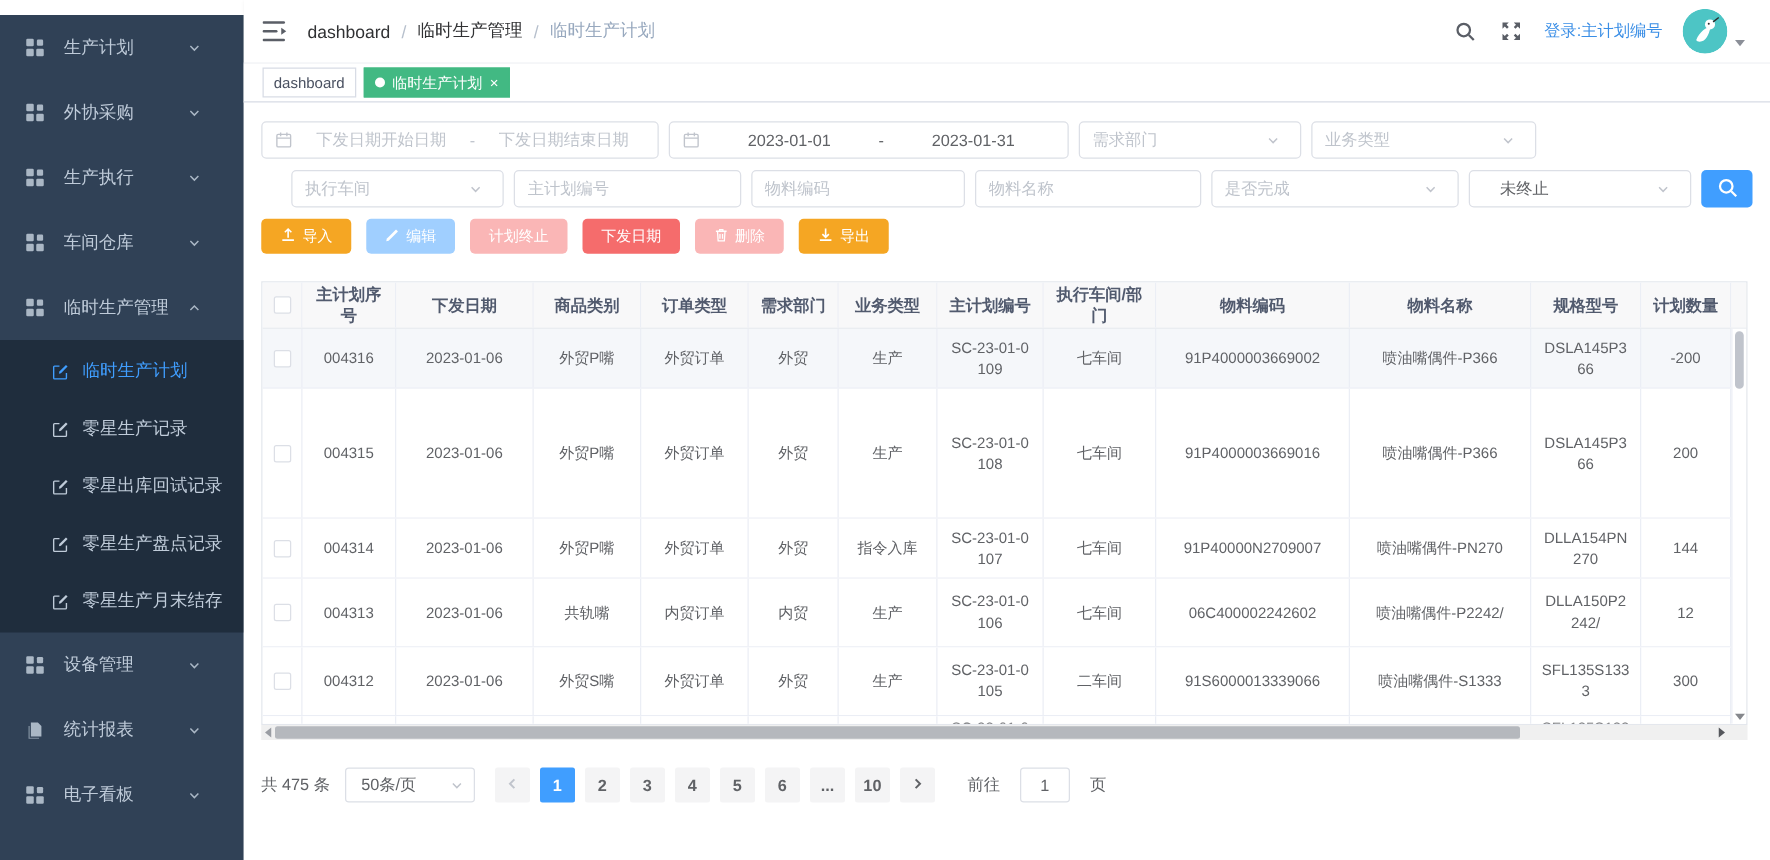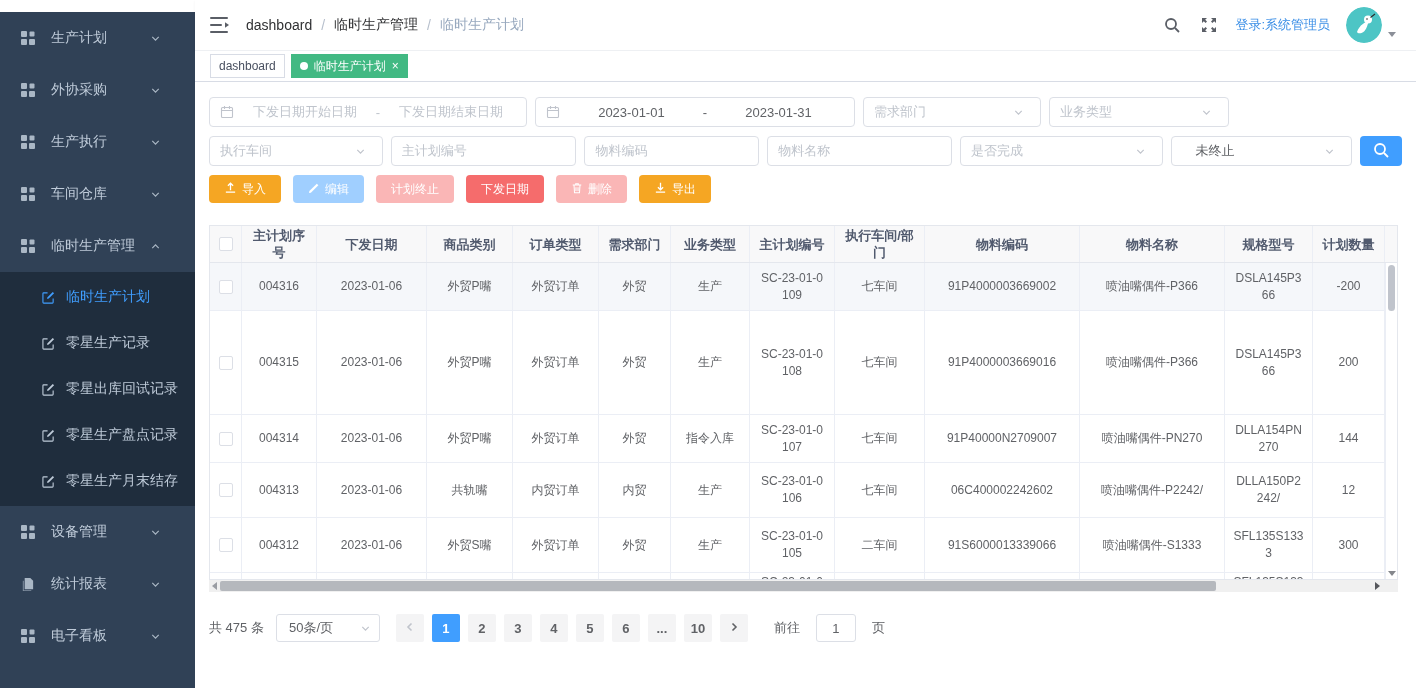--- a/index.html
+++ b/index.html
@@ -292,21 +292,21 @@
             <svg width="18" height="18" viewBox="0 0 18 18" fill="none" stroke="currentColor" stroke-width="1.8">
               <circle cx="8" cy="8" r="5"></circle>
               <path d="M12 12l4 4"></path>
             </svg>
           </span>
         <span class="nav-ic">
             <svg viewBox="0 0 16 16" width="16" height="16" fill="currentColor">
               <path d="M1 6V1h5L4.2 2.8 6 4.6 4.6 6 2.8 4.2zM10 1h5v5l-1.8-1.8L11.4 6 10 4.6l1.8-1.8zM6 11.4L4.6 10l-1.8 1.8L1 10v5h5l-1.8-1.8zM15 10l-1.8 1.8L11.4 10 10 11.4l1.8 1.8L10 15h5z"></path>
             </svg>
           </span>
-        <span class="login-label">登录:系统管理员</span>
+        <span class="login-label">登录:主计划编号</span>
         <span class="avatar"><svg width="36" height="36" viewBox="0 0 36 36">
               <circle cx="18" cy="18" r="18" fill="#4dc5c5"></circle>
               <circle cx="22" cy="12.5" r="4" fill="#fff"></circle>
               <path d="M11 25c2.5-7 8.5-10.5 11.5-10.5-1 4-2.5 10-7 11.5-2.3.8-4 0-4.5-1z" fill="#fff"></path>
               <path d="M24.5 10.5l4.5-3.5" stroke="#2b2b2b" stroke-width="1.1" fill="none"></path>
               <circle cx="21" cy="12" r=".8" fill="#2b2b2b"></circle>
             </svg></span>
         <span class="caret"></span>
       </div>
     </header>
@@ -355,21 +355,21 @@
           <div class="fbox" style="width: 180px;">
             <span class="ph">业务类型</span>
             <span class="icon chevd">
               <svg width="11" height="11" viewBox="0 0 12 12" fill="none" stroke="currentColor" stroke-width="1.3">
                 <path d="M2.5 4.2L6 7.7l3.5-3.5"></path>
               </svg>
             </span>
           </div>
         </div>
       <div class="frow" id="frow2">
-          <div class="fbox" style="width: 175px;">
+          <div class="fbox" style="width: 175px; margin-left: 24px;">
             <span class="ph">执行车间</span>
             <span class="icon chevd">
               <svg width="11" height="11" viewBox="0 0 12 12" fill="none" stroke="currentColor" stroke-width="1.3">
                 <path d="M2.5 4.2L6 7.7l3.5-3.5"></path>
               </svg>
             </span>
           </div>
           <div class="fbox" style="width: 187px;">
             <span class="ph">主计划编号</span>
           </div>

